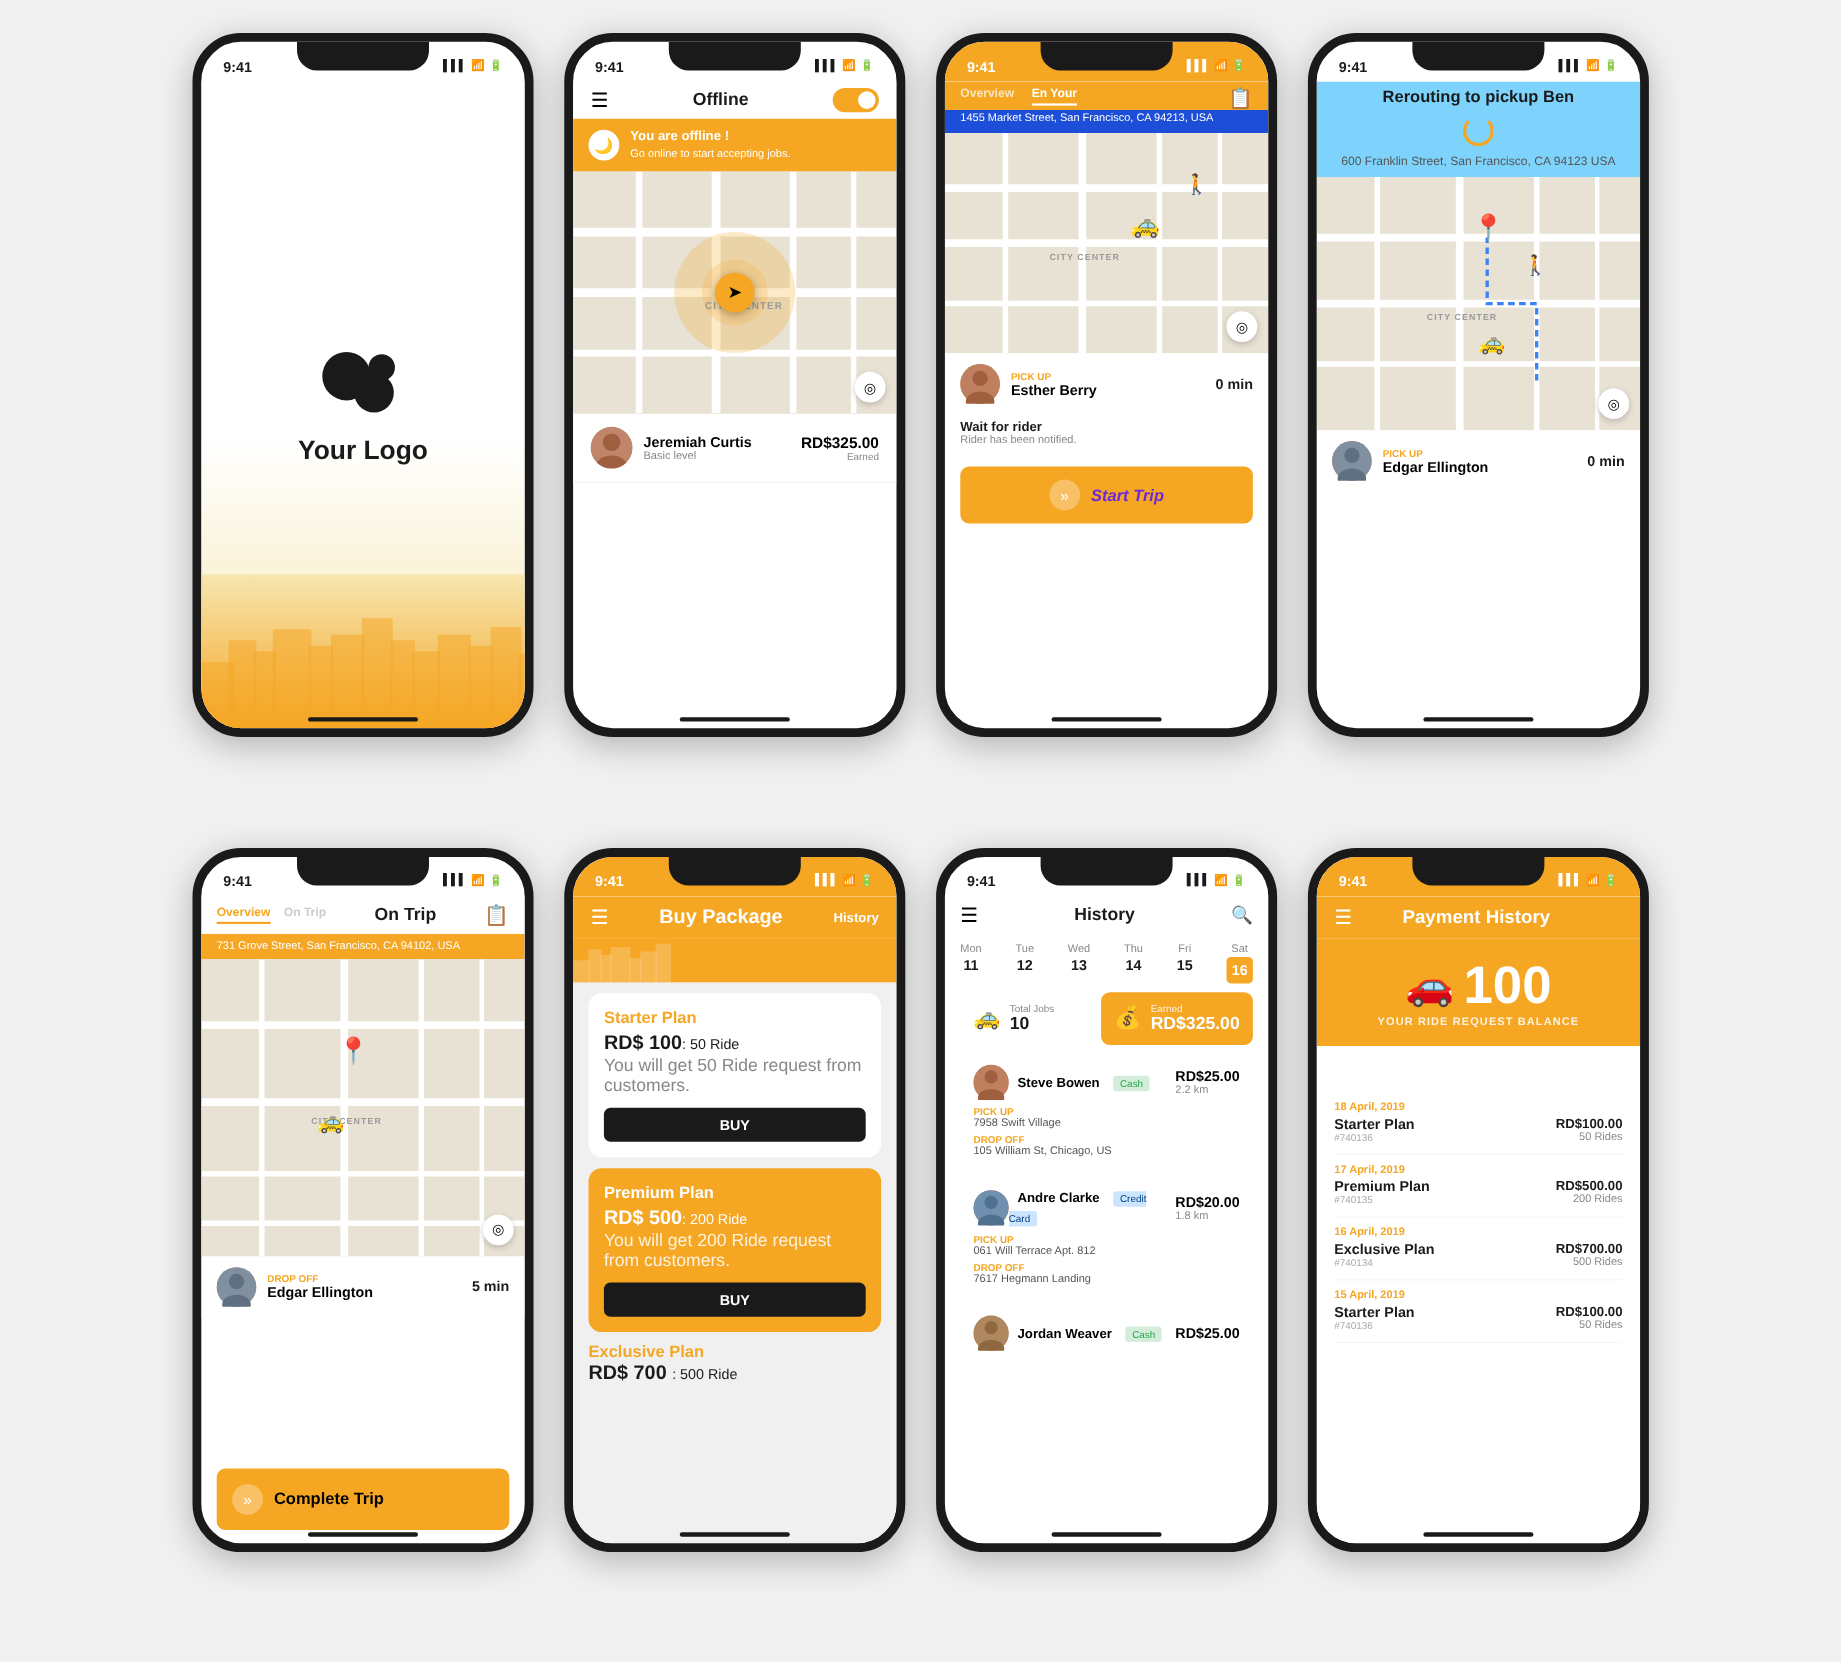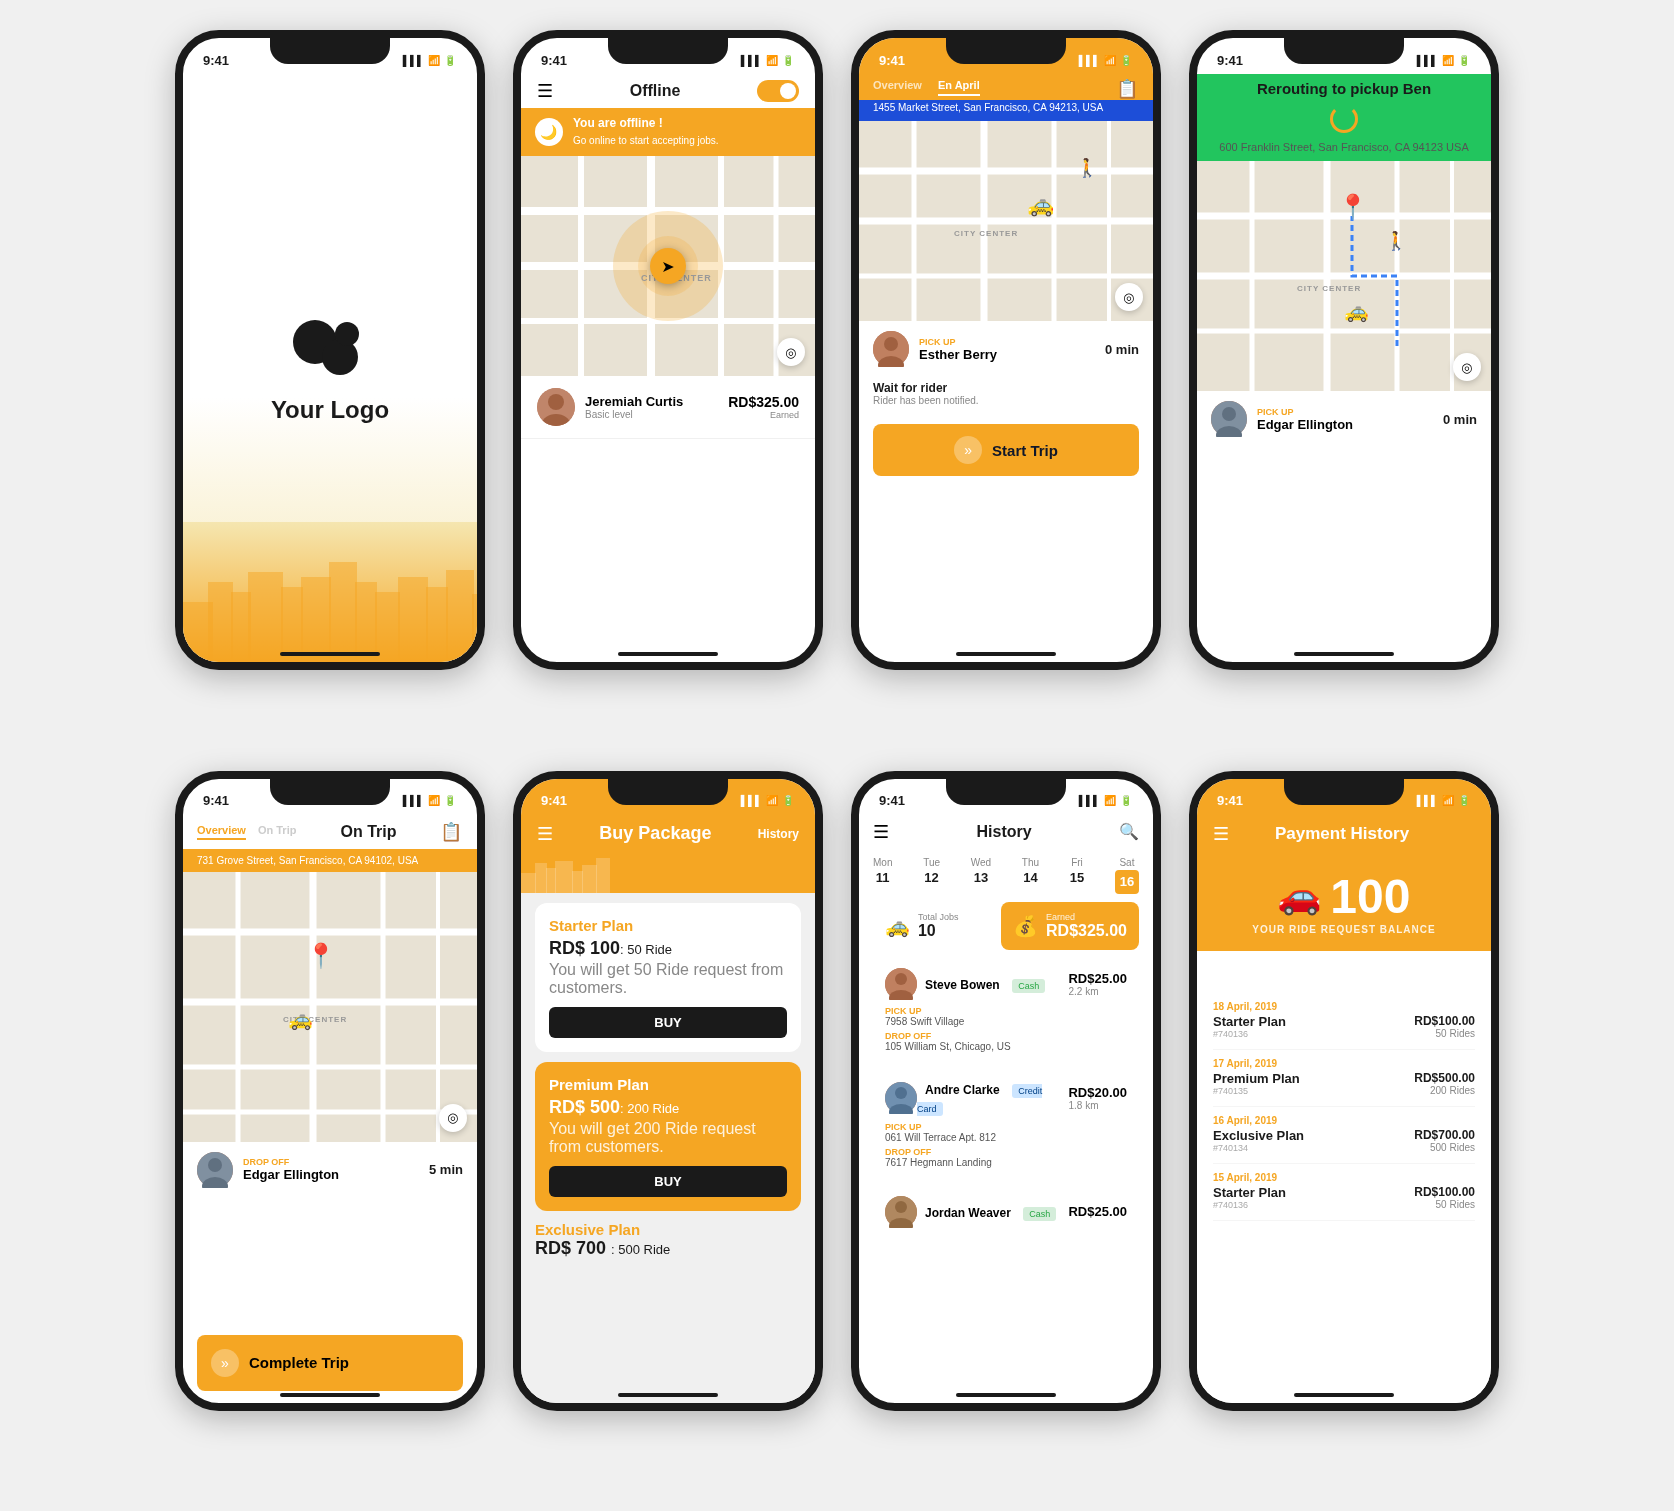--- a/index.html
+++ b/index.html
@@ -272,38 +272,39 @@
       padding: 12px;
       display: flex;
       align-items: center;
       justify-content: center;
       gap: 10px;
     }
 
     .start-trip-btn span {
       font-size: 15px;
       font-weight: 700;
-      color: #0f172a;
+      color: #6d28d9;
+      font-style: italic;
     }
 
     .btn-chevron {
       width: 28px;
       height: 28px;
       border-radius: 50%;
       background: rgba(255,255,255,0.3);
       display: flex;
       align-items: center;
       justify-content: center;
       color: #fff;
       font-size: 14px;
     }
 
     
     .reroute-header {
-      background: #22c55e;
+      background: #7dd3fc;
       padding: 6px 14px 8px;
       text-align: center;
     }
 
     .reroute-title {
       font-size: 15px;
       font-weight: 700;
       color: #1a1a1a;
     }
 
@@ -803,21 +804,21 @@
         <span>🔋</span>
       </div>
     </div>
     <div class="phone-content">
       <div class="section-wrapper">
 
         <div style="background:#f5a623;padding:4px 14px 0;">
           <div style="display:flex;align-items:center;justify-content:space-between;">
             <div class="en-route-tabs">
               <span class="tab-item">Overview</span>
-              <span class="tab-item active">En April</span>
+              <span class="tab-item active">En Your</span>
             </div>
             <span style="font-size:18px;color:#fff;">📋</span>
           </div>
         </div>
 
         <div style="background:#1d4ed8;padding:2px 14px 8px;">
           <div style="font-size:10px;color:#fff;">1455 Market Street, San Francisco, CA 94213, USA</div>
         </div>
 
         <div class="map-area" style="height:200px;">

